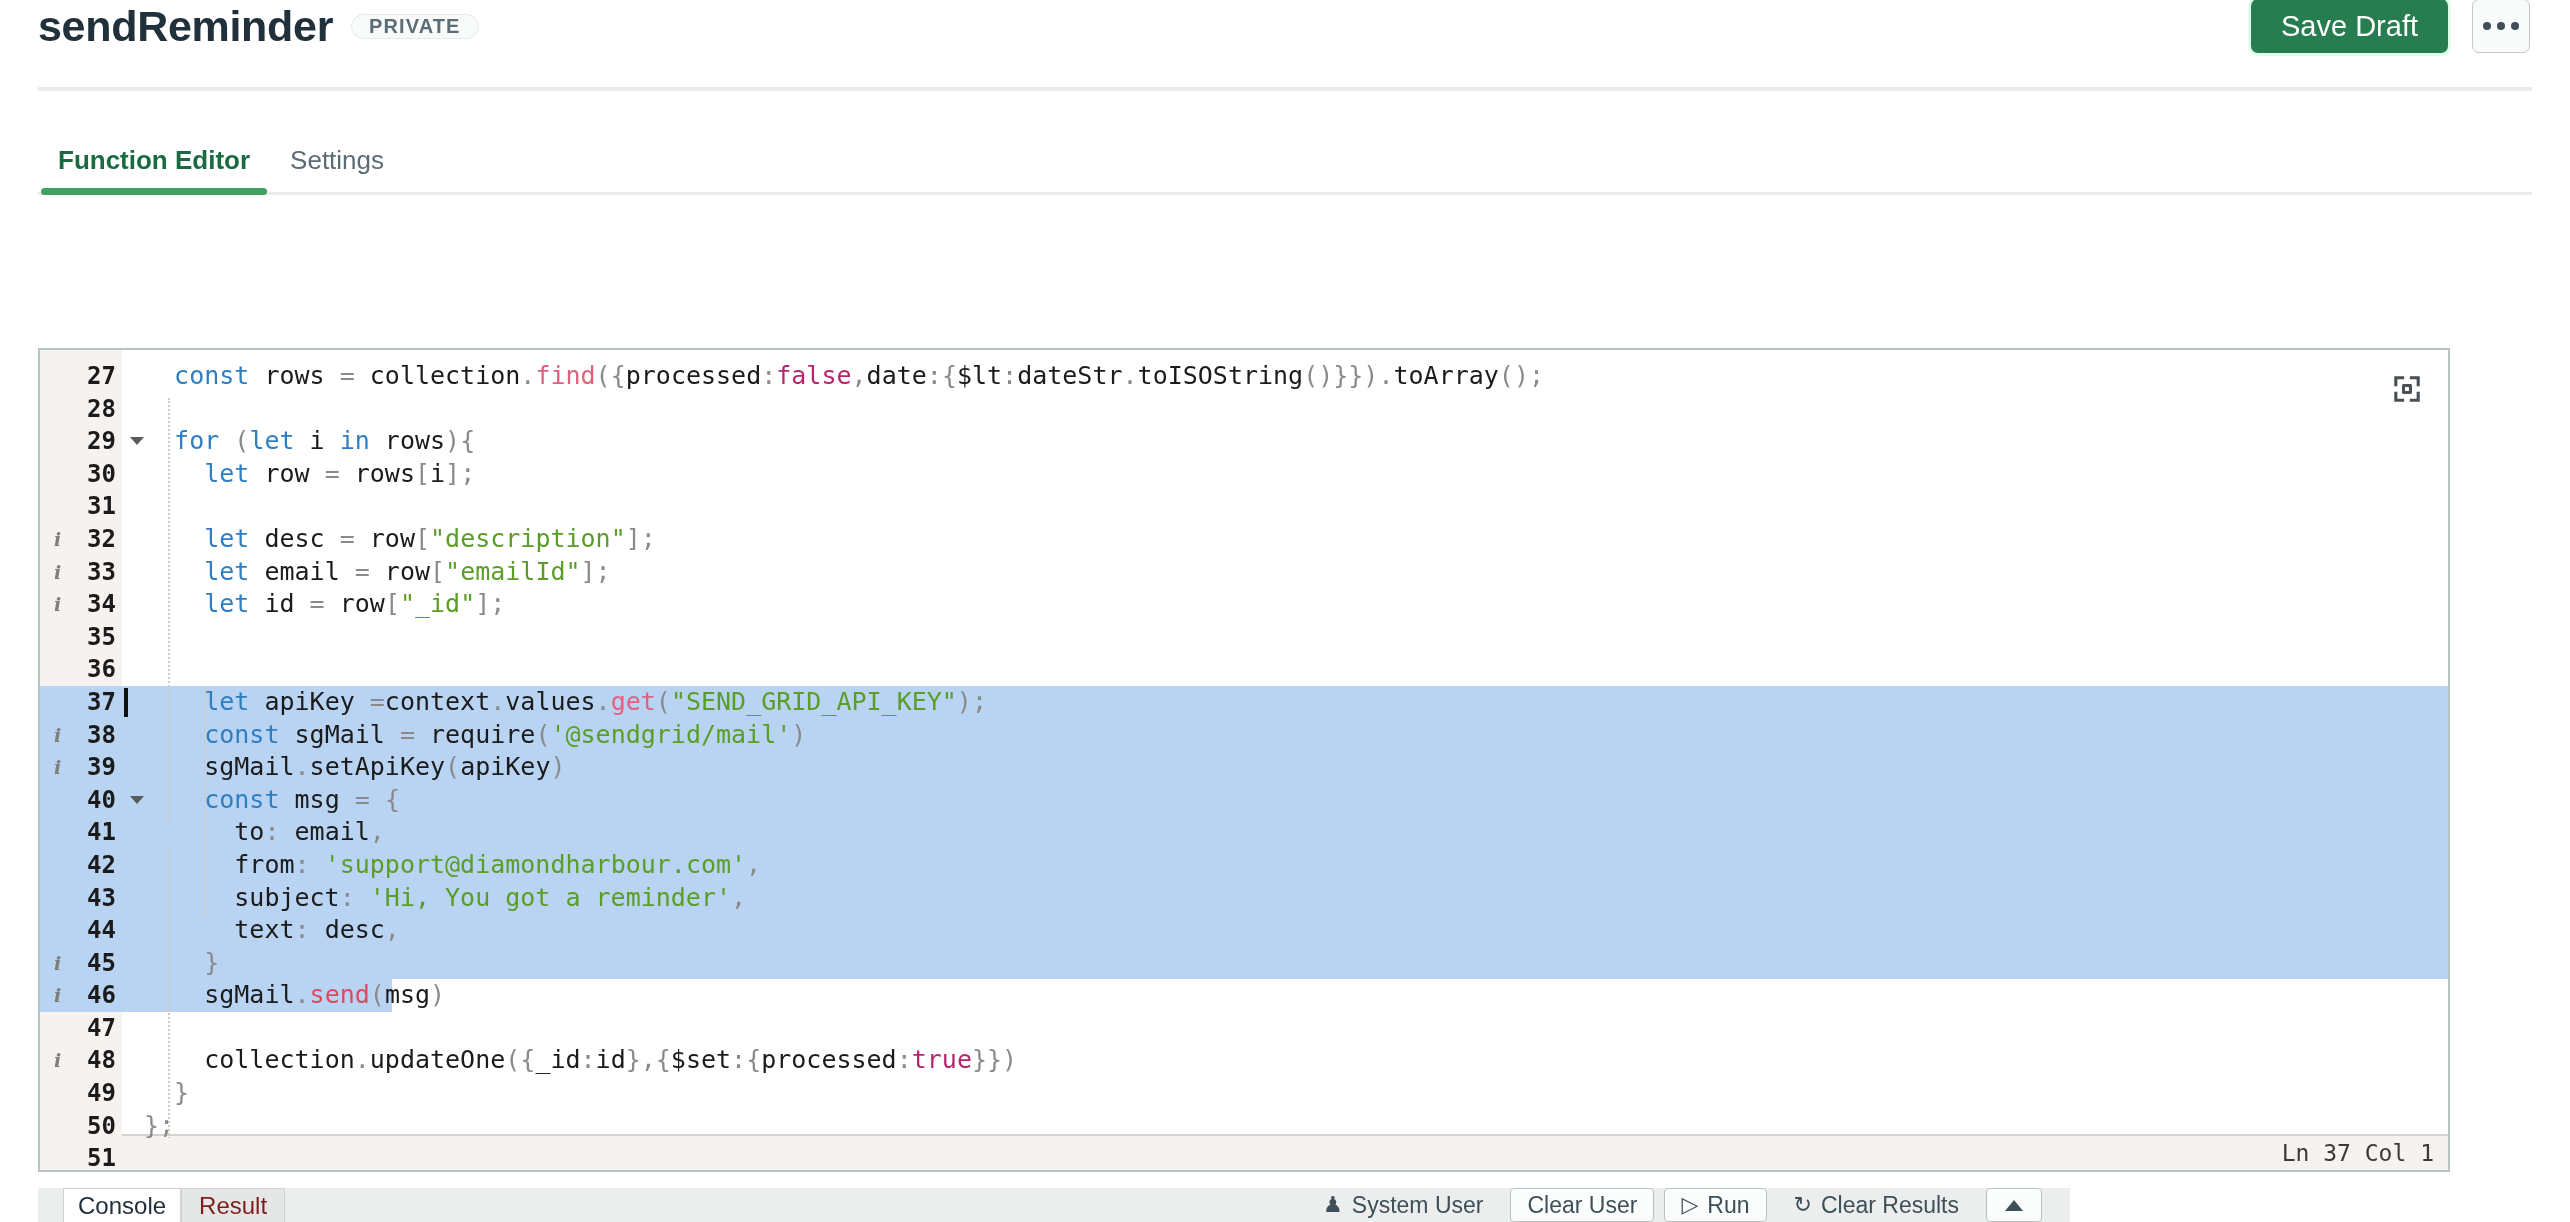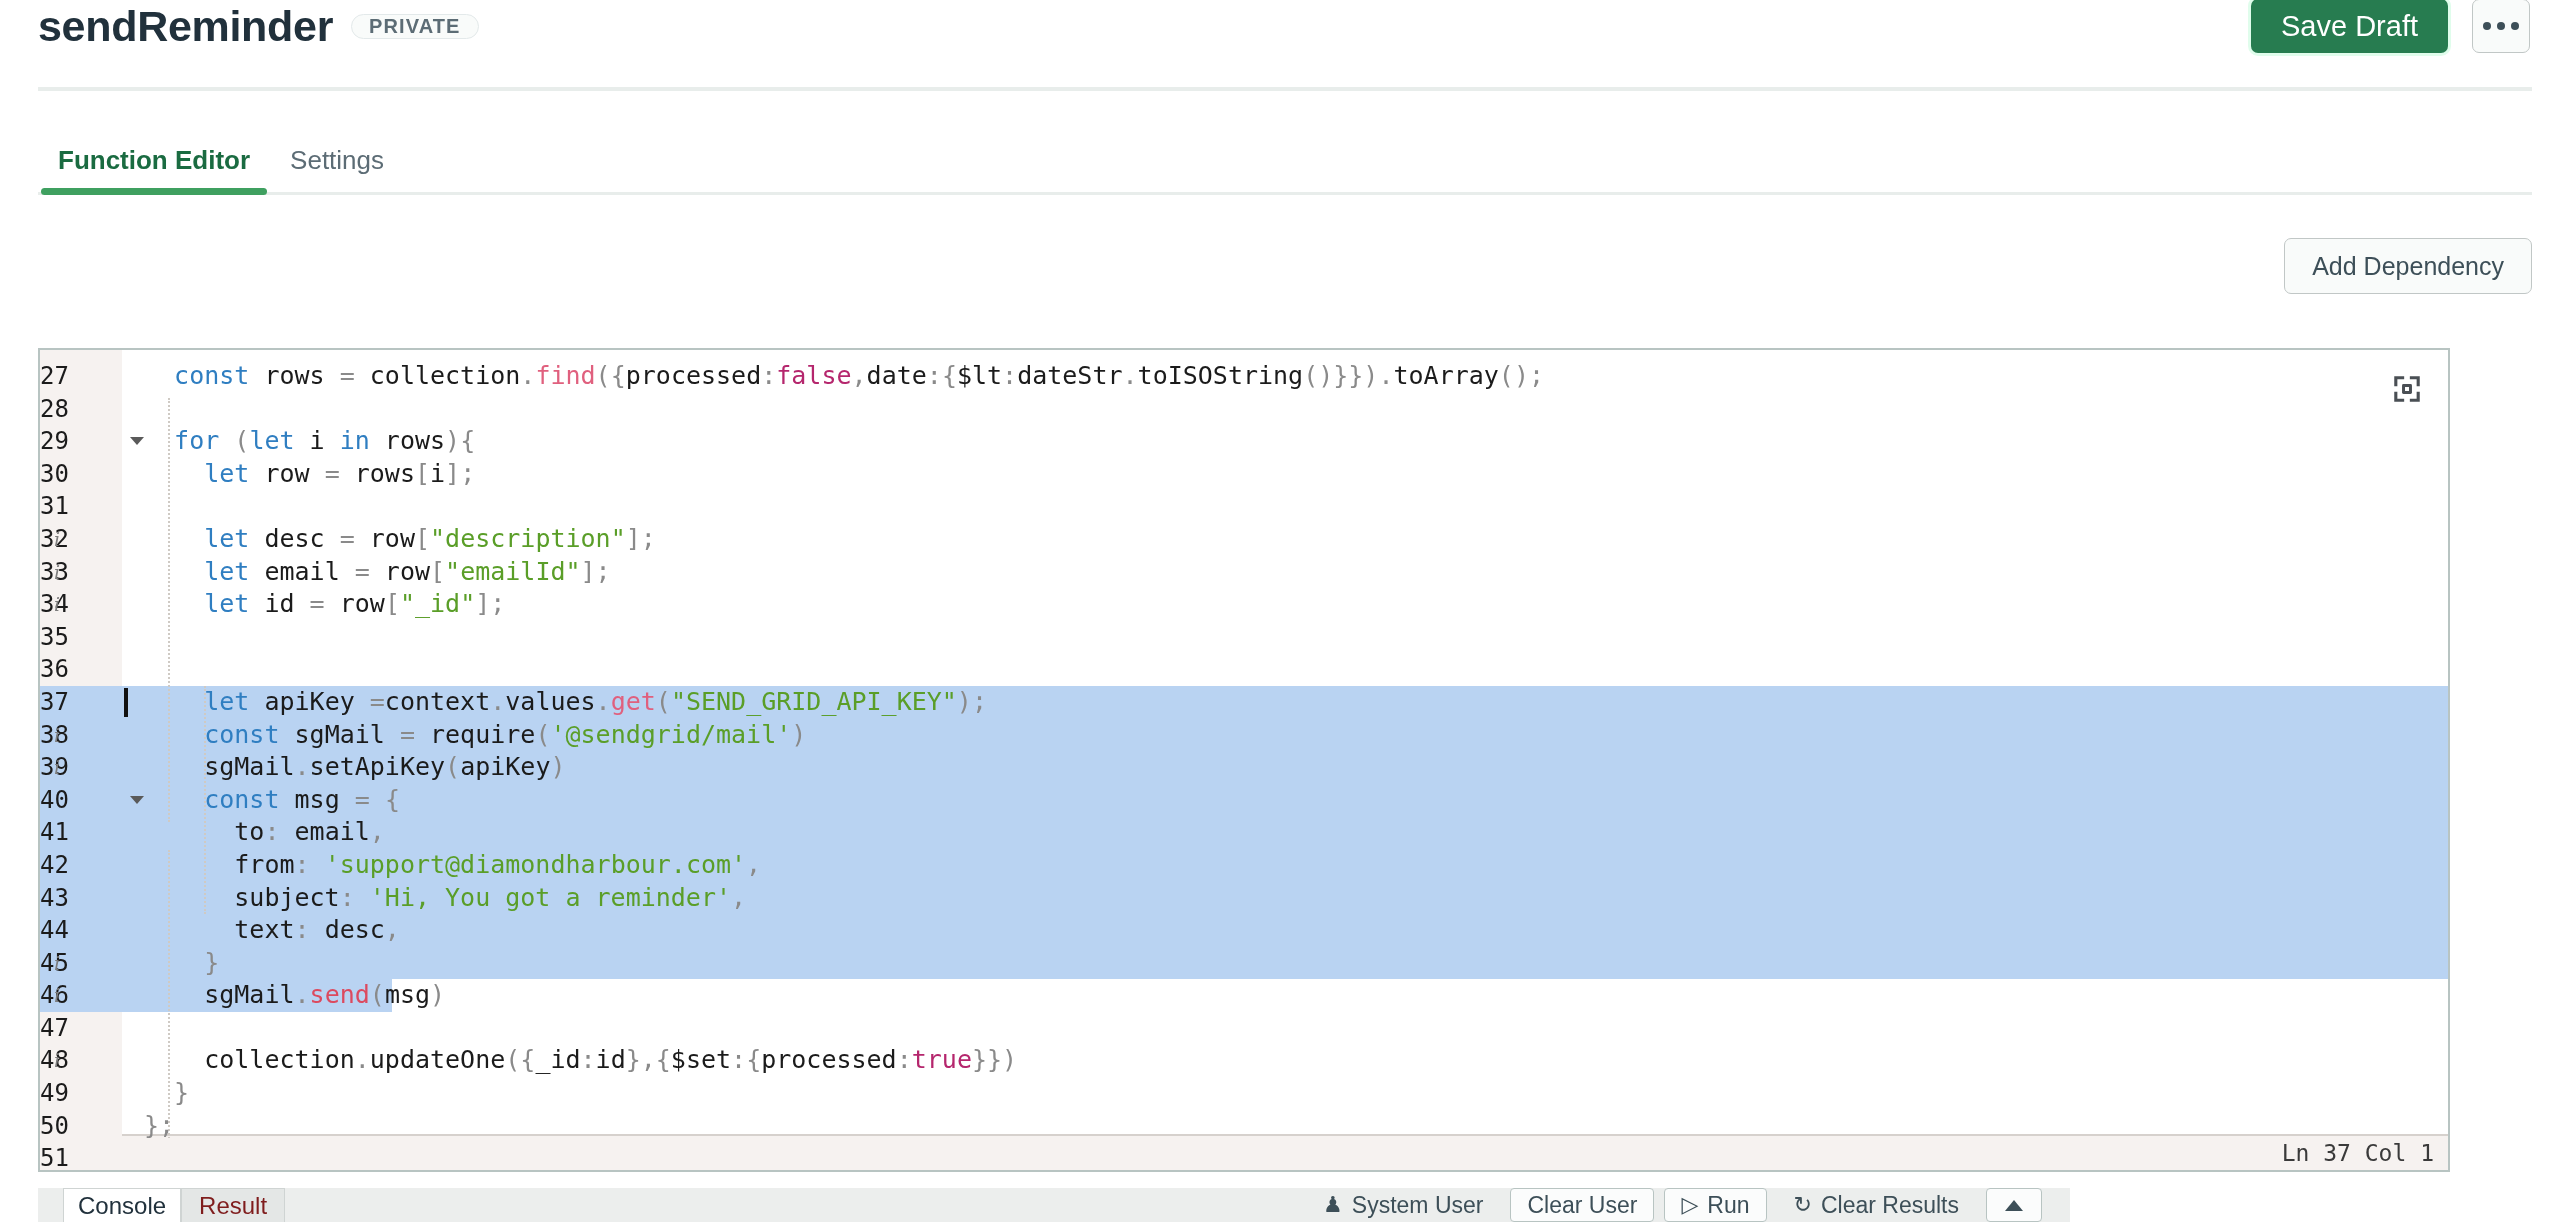--- a/index.html
+++ b/index.html
@@ -183,25 +183,26 @@
     flex: 0 0 82px;
     background: #f6f2f0;
     padding-top: 10px;
     position: relative;
     z-index: 2;
   }
   .gline {
     height: 32.6px;
     display: flex;
     align-items: center;
-    justify-content: flex-start;
+    justify-content: flex-end;
     padding-right: 6px;
     color: #1b1b1b;
     font-size: 24px;
     position: relative;
+    font-weight: bold;
   }
   .gline.sel { background: #b9d3f2; }
   .gline .info {
     position: absolute;
     left: 14px;
     font-family: "DejaVu Serif", serif;
     font-style: italic;
     font-size: 19px;
     color: #7d7d7d;
   }
@@ -380,23 +381,20 @@
       </button>
     </div>
   </div>
   <div class="divider-top"></div>
 
   <div class="tabs">
     <button class="tab active">Function Editor</button>
     <button class="tab">Settings</button>
   </div>
 
-  <div class="dep-row">
-    <button class="btn-add-dep">Add Dependency</button>
-  </div>
 
   <div class="editor">
     <svg class="editor-fs-icon" viewBox="0 0 24 24">
       <path d="M3 3 h7 v2.2 H5.2 V10 H3 Z" fill="#4a4f54"></path>
       <path d="M21 3 v7 h-2.2 V5.2 H14 V3 Z" fill="#4a4f54"></path>
       <path d="M3 21 v-7 h2.2 v4.8 H10 V21 Z" fill="#4a4f54"></path>
       <path d="M21 21 h-7 v-2.2 h4.8 V14 H21 Z" fill="#4a4f54"></path>
       <rect x="8.5" y="8.5" width="7" height="7" rx="1" fill="#4a4f54"></rect>
       <rect x="10.6" y="10.6" width="2.8" height="2.8" fill="#ffffff"></rect>
     </svg>

